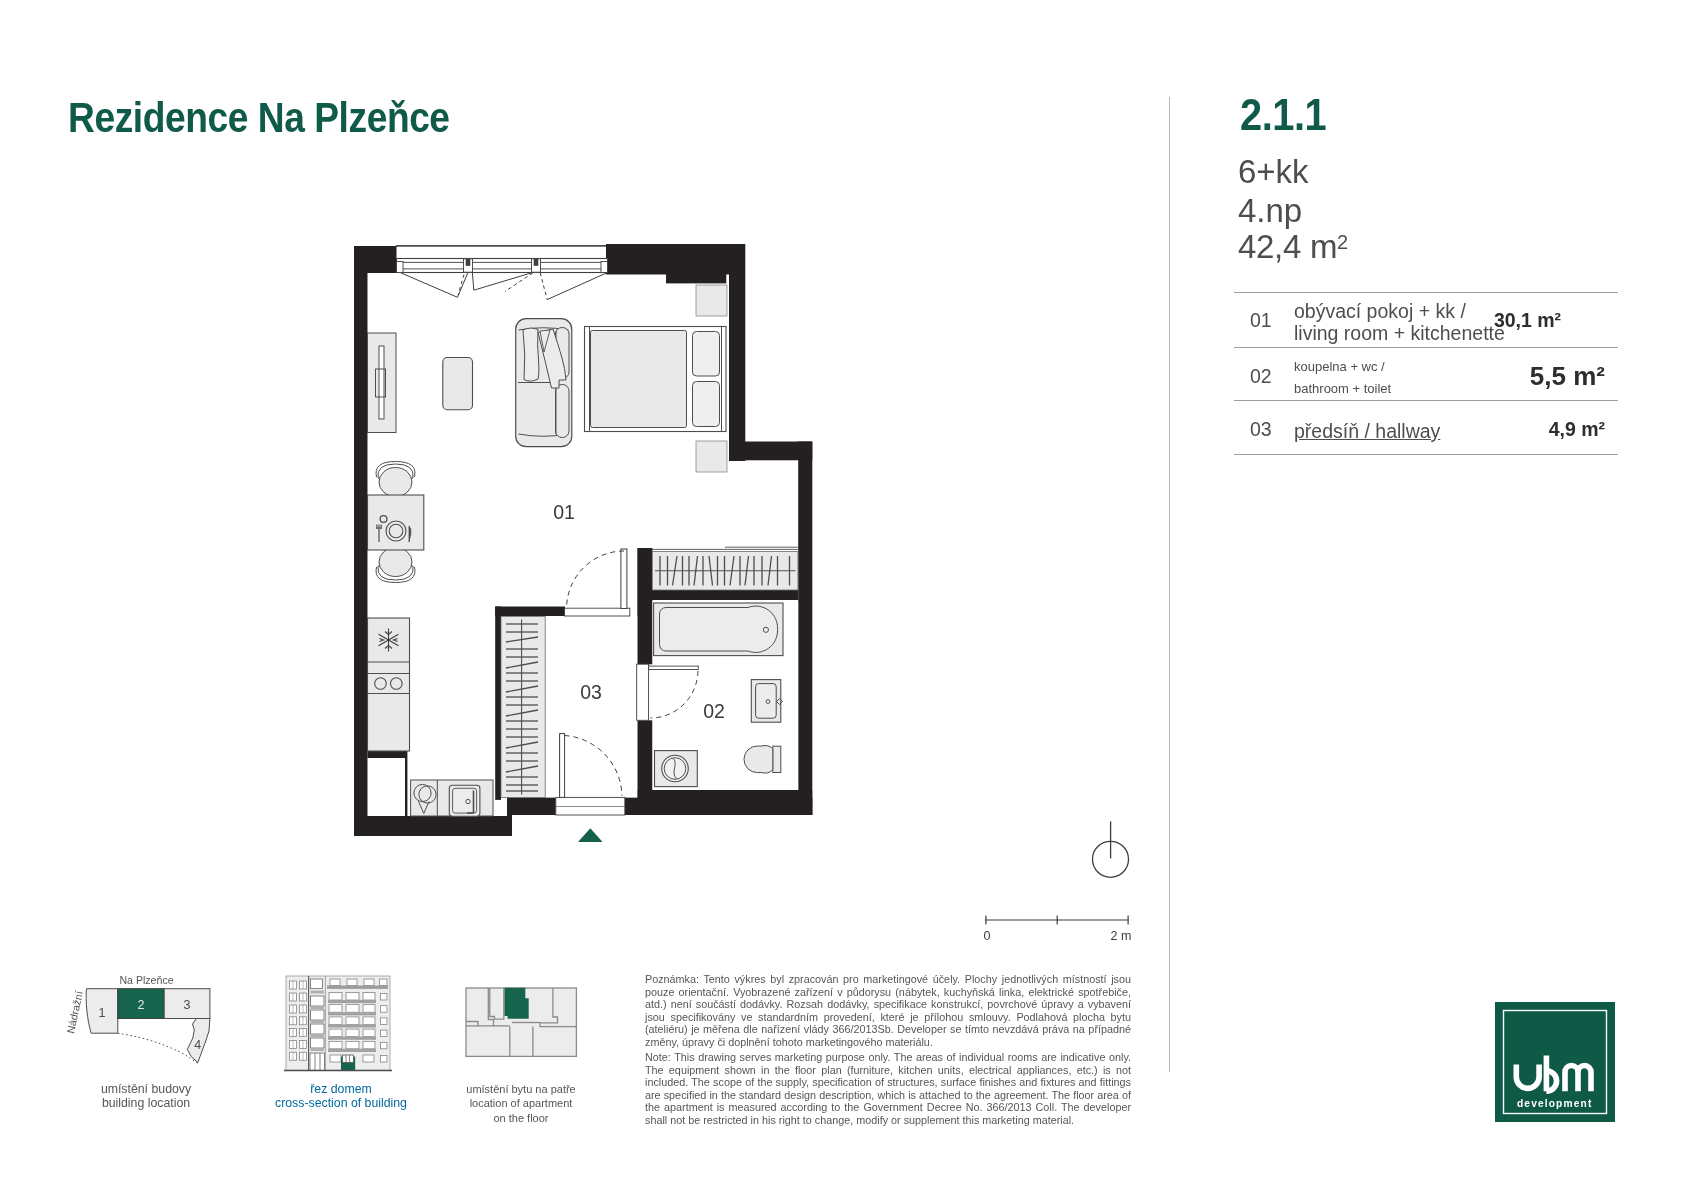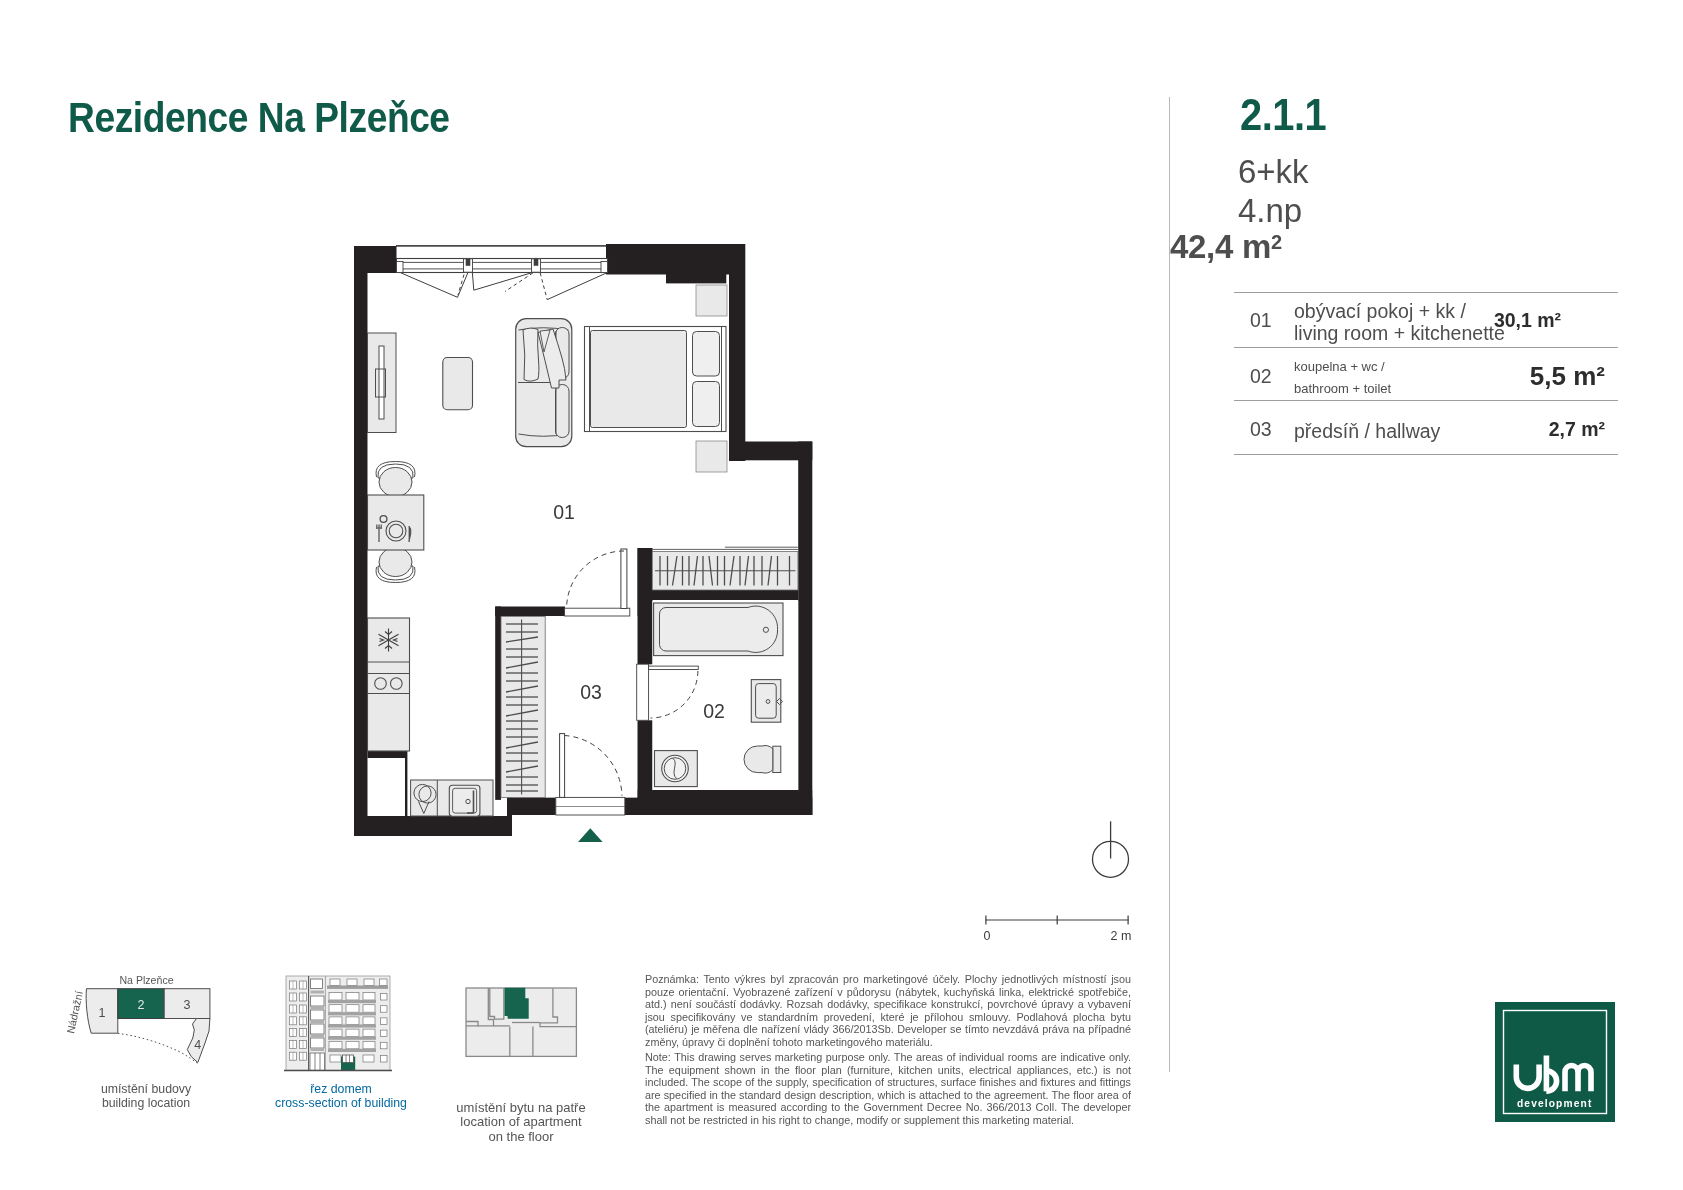--- a/index.html
+++ b/index.html
@@ -15,21 +15,21 @@
 <div class="abs green" style="left:68px;top:96.5px;font-size:42px;font-weight:bold;line-height:42px;letter-spacing:-0.5px;transform:scaleX(0.885);transform-origin:0 0;">Rezidence Na Plzeňce</div>
 
 <div class="abs" style="left:1169px;top:97px;width:1px;height:975px;background:#b9b9b9;"></div>
 
 <div class="abs green" style="left:1240px;top:92.5px;font-size:44px;font-weight:bold;line-height:44px;letter-spacing:-0.5px;transform:scaleX(0.905);transform-origin:0 0;">2.1.1</div>
 
 <div class="abs gray" style="left:1238px;top:154.8px;font-size:33px;line-height:33px;">6+kk</div>
 
 <div class="abs gray" style="left:1238px;top:194.4px;font-size:33px;line-height:33px;">4.np</div>
 
-<div class="abs gray" style="left:1170px;top:226px;font-size:33px;line-height:33px;letter-spacing:-0.3px;font-weight:bold;">42,4 m<span style="font-size:20px;vertical-align:9px;">2</span></div>
+<div class="abs gray" style="left:1238px;top:226px;font-size:33px;line-height:33px;letter-spacing:-0.3px;">42,4 m<span style="font-size:20px;vertical-align:9px;">2</span></div>
 
 <div class="abs" style="left:1234px;top:292px;width:384px;height:1px;background:#9d9d9d;"></div>
 
 <div class="abs" style="left:1234px;top:347px;width:384px;height:1px;background:#9d9d9d;"></div>
 
 <div class="abs" style="left:1234px;top:400px;width:384px;height:1px;background:#9d9d9d;"></div>
 
 <div class="abs" style="left:1234px;top:454px;width:384px;height:1px;background:#9d9d9d;"></div>
 
 <div class="abs gray" style="left:1250px;top:311px;font-size:19.5px;line-height:19.5px;">01</div>
@@ -39,23 +39,23 @@
 <div class="abs" style="left:1450px;top:311px;width:155px;font-size:19.5px;line-height:19.5px;font-weight:bold;color:#2d2d2d;text-align:center;">30,1 m²</div>
 
 <div class="abs gray" style="left:1250px;top:367px;font-size:19.5px;line-height:19.5px;">02</div>
 
 <div class="abs gray" style="left:1294px;top:356px;font-size:13px;line-height:22px;">koupelna + wc /<br>bathroom + toilet</div>
 
 <div class="abs" style="left:1450px;top:367px;width:155px;font-size:26px;line-height:19.5px;font-weight:bold;color:#2d2d2d;text-align:right;">5,5 m²</div>
 
 <div class="abs gray" style="left:1250px;top:420px;font-size:19.5px;line-height:19.5px;">03</div>
 
-<div class="abs gray" style="left:1294px;top:420px;font-size:19.5px;line-height:22px;">předsíň / hallway</div>
-
-<div class="abs" style="left:1450px;top:420px;width:155px;font-size:19.5px;line-height:19.5px;font-weight:bold;color:#2d2d2d;text-align:right;">2,7 m²</div>
+<div class="abs gray" style="left:1294px;top:420px;font-size:19.5px;line-height:22px;text-decoration:underline;">předsíň / hallway</div>
+
+<div class="abs" style="left:1450px;top:420px;width:155px;font-size:19.5px;line-height:19.5px;font-weight:bold;color:#2d2d2d;text-align:right;">4,9 m²</div>
 
 <svg class="abs" style="left:340px;top:230px;" width="515" height="620" viewBox="340 230 515 620">
 
   <rect x="367.5" y="273" width="361.5" height="334" fill="#ffffff"></rect>
 
   <rect x="354" y="246" width="13.5" height="590" fill="#242021"></rect>
 
   <rect x="354" y="246" width="42.5" height="27" fill="#242021"></rect>
 
   <rect x="606" y="244" width="137.5" height="30.5" fill="#242021"></rect>
@@ -493,21 +493,21 @@
     <path d="M 466,1021.5 H 478 V 1026.5"></path>
     <path d="M 509.8,1026.6 V 1056.4"></path>
     <path d="M 532.9,1026.6 V 1056.4"></path>
     <path d="M 493.5,1025.9 H 509.8"></path>
     <path d="M 512,1022.5 H 540"></path>
   </g>
 
   <path d="M 504.5,987.8 H 525.3 V 998.3 H 528.7 V 1018.8 H 507.6 V 1016 H 504.5 Z" fill="#16634e"></path>
 </svg>
 
-<div class="abs" style="left:436px;top:1082px;width:170px;text-align:center;font-size:13px;line-height:14.35px;color:#555;margin-top:19px;">umístění bytu na patře<br>location of apartment<br>on the floor</div>
+<div class="abs" style="left:436px;top:1082px;width:170px;text-align:center;font-size:11px;line-height:14.35px;color:#555;">umístění bytu na patře<br>location of apartment<br>on the floor</div>
 
 <div class="abs" style="left:645px;top:973px;width:486px;font-size:10.8px;line-height:12.5px;color:#565656;text-align:justify;">Poznámka: Tento výkres byl zpracován pro marketingové účely. Plochy jednotlivých místností jsou pouze orientační. Vyobrazené zařízení v půdorysu (nábytek, kuchyňská linka, elektrické spotřebiče, atd.) není součástí dodávky. Rozsah dodávky, specifikace konstrukcí, povrchové úpravy a vybavení jsou specifikovány ve standardním provedení, které je přílohou smlouvy. Podlahová plocha bytu (ateliéru) je měřena dle nařízení vlády 366/2013Sb. Developer se tímto nevzdává práva na případné změny, úpravy či doplnění tohoto marketingového materiálu.</div>
 
 <div class="abs" style="left:645px;top:1051px;width:486px;font-size:10.8px;line-height:12.5px;color:#565656;text-align:justify;">Note: This drawing serves marketing purpose only. The areas of individual rooms are indicative only. The equipment shown in the floor plan (furniture, kitchen units, electrical appliances, etc.) is not included. The scope of the supply, specification of structures, surface finishes and fixtures and fittings are specified in the standard design description, which is attached to the agreement. The floor area of the apartment is measured according to the Government Decree No. 366/2013 Coll. The developer shall not be restricted in his right to change, modify or supplement this marketing material.</div>
 
 <svg class="abs" style="left:1495px;top:1002px;" width="120" height="120" viewBox="0 0 120 120">
 
   <rect x="0" y="0" width="120" height="120" fill="#0e5a47"></rect>
 
   <rect x="8.5" y="8.5" width="103" height="103" fill="none" stroke="#ffffff" stroke-width="1.4"></rect>

